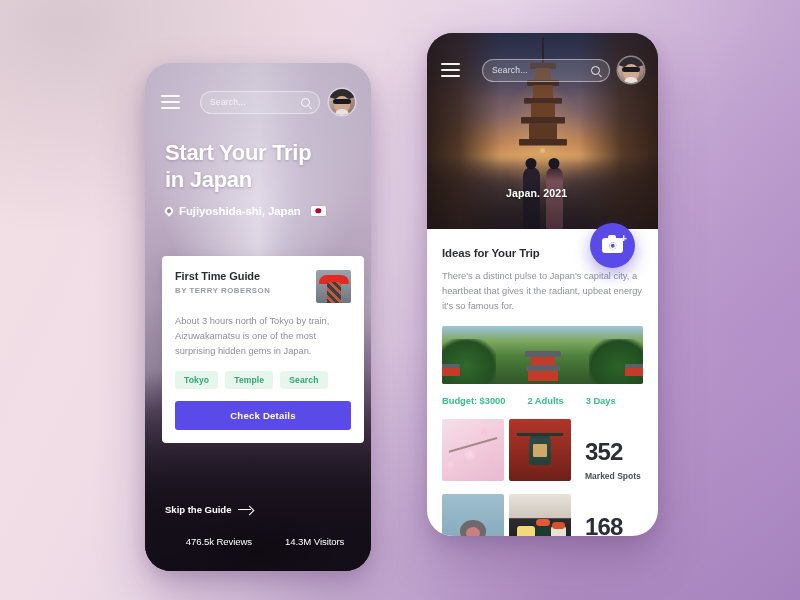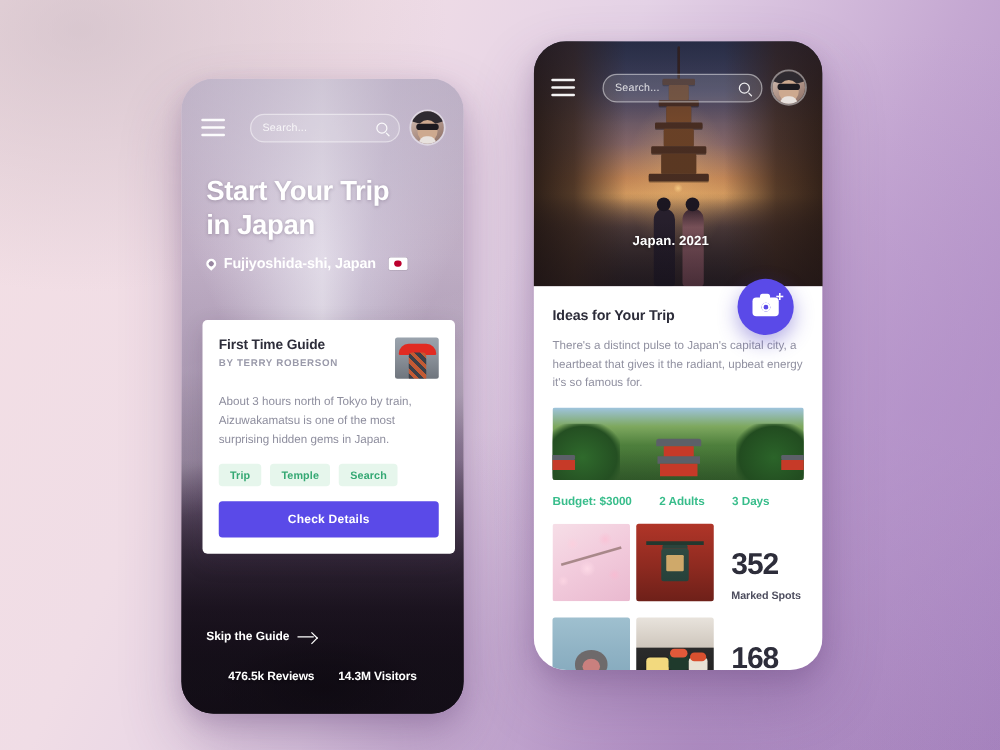--- a/index.html
+++ b/index.html
@@ -146,22 +146,22 @@
 
   
   .skip{ position:absolute; left:20px; top:441px; display:flex; align-items:center; gap:7px;
     cursor:pointer; }
   .skip .t{ font-size:9.6px; font-weight:700; color:#fff; letter-spacing:-.05px; }
   .arrow{ width:15px; height:9px; position:relative; }
   .arrow::before{ content:""; position:absolute; left:0; top:4px; width:13px; height:1.4px; background:#fff; }
   .arrow::after{ content:""; position:absolute; right:0; top:1.6px; width:6px; height:6px;
     border-top:1.4px solid #fff; border-right:1.4px solid #fff; transform:rotate(45deg); }
   .stats1{ position:absolute; left:0; right:0; bottom:24px; display:flex; justify-content:center; gap:19px; }
-  .stats1 span{ font-size:9.6px; font-weight:700; color:#fff; letter-spacing:-.1px;
-    text-shadow:0 1px 2px rgba(0,0,0,.35); }
+  .stats1 span{ font-size:9.6px; font-weight:400; color:#fff; letter-spacing:-.1px;
+    text-shadow:0 1px 2px rgba(0,0,0,.35);margin-left:14px; }
 
   
   .p2-label{ position:absolute; left:79px; top:154px; font-size:10.6px; font-weight:700; color:#fff;
     letter-spacing:.1px; text-shadow:0 1px 3px rgba(0,0,0,.45); }
   .fab{ position:absolute; right:23px; top:190px; width:45px; height:45px; border-radius:50%;
     background:#5a4ae8; display:flex; align-items:center; justify-content:center; cursor:pointer;
     box-shadow:0 6px 16px rgba(68,52,190,.42); }
   .cam{ position:relative; width:21px; height:15px; border-radius:3px; background:#fff; }
   .cam::before{ content:""; position:absolute; left:6px; top:-3px; width:8px; height:3.5px;
     border-radius:2px 2px 0 0; background:#fff; }
@@ -280,21 +280,21 @@
           <div class="card-title">First Time Guide</div>
           <div class="card-by">BY TERRY ROBERSON</div>
         </div>
         <div class="thumb">
           <span class="umb"></span>
           <span class="bod"></span>
         </div>
       </div>
       <p class="card-text">About 3 hours north of Tokyo by train, Aizuwakamatsu is one of the most surprising hidden gems in Japan.</p>
       <div class="tags">
-        <span class="tag">Trip</span>
+        <span class="tag">Tokyo</span>
         <span class="tag">Temple</span>
         <span class="tag">Search</span>
       </div>
       <button class="cta">Check Details</button>
     </div>
 
     <div class="skip">
       <span class="t">Skip the Guide</span>
       <span class="arrow"></span>
     </div>

